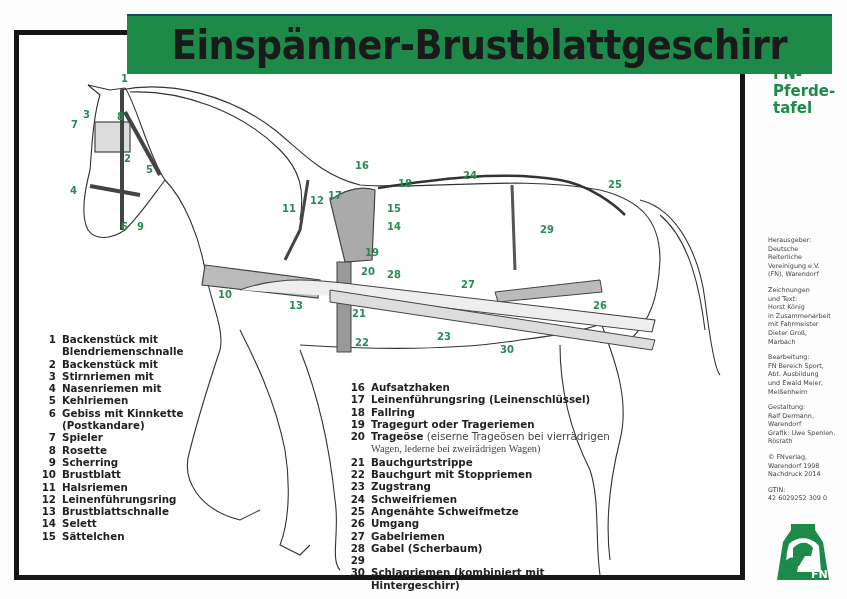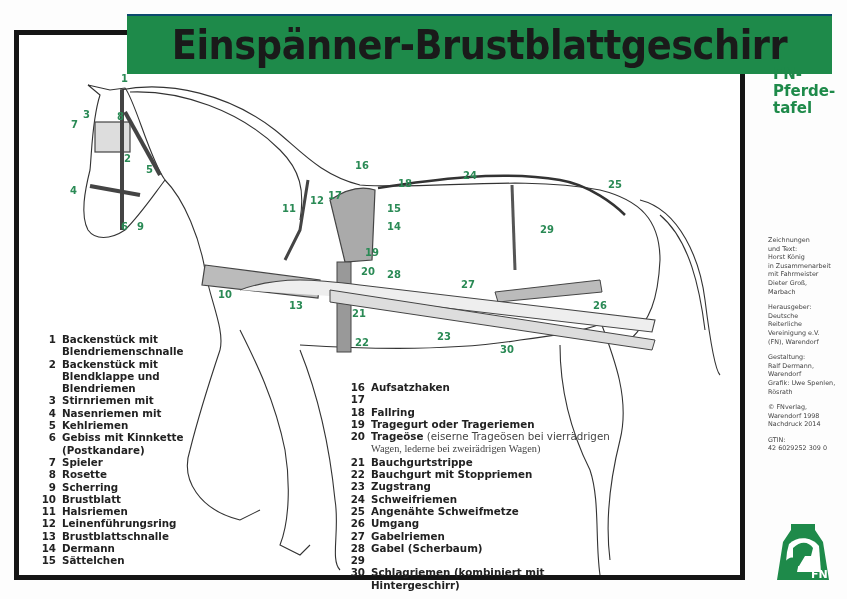--- a/index.html
+++ b/index.html
@@ -33,22 +33,23 @@
   <h1>Einspänner-Brustblattgeschirr</h1>
 </div>
 
 <div class="side">
   <div class="brand">FN-</div>
   <div class="brand">Pferde-</div>
   <div class="brand">tafel</div>
 </div>
 
 <div class="credits" id="credits">
+    <p><span>Herausgeber:</span><br><span>Deutsche</span><br><span>Reiterliche</span><br><span>Vereinigung e.V.</span><br><span>(FN), Warendorf</span></p>
     <p><span>Zeichnungen</span><br><span>und Text:</span><br><span>Horst König</span><br><span>in Zusammenarbeit</span><br><span>mit Fahrmeister</span><br><span>Dieter Groß,</span><br><span>Marbach</span></p>
-    <p><span>Herausgeber:</span><br><span>Deutsche</span><br><span>Reiterliche</span><br><span>Vereinigung e.V.</span><br><span>(FN), Warendorf</span></p>
+    <p><span>Bearbeitung:</span><br><span>FN Bereich Sport,</span><br><span>Abt. Ausbildung</span><br><span>und Ewald Meier,</span><br><span>Meißenheim</span></p>
     <p><span>Gestaltung:</span><br><span>Ralf Dermann,</span><br><span>Warendorf</span><br><span>Grafik: Uwe Spenlen,</span><br><span>Rösrath</span></p>
     <p><span>© FNverlag,</span><br><span>Warendorf 1998</span><br><span>Nachdruck 2014</span></p>
     <p><span>GTIN:</span><br><span>42 6029252 309 0</span></p>
   </div>
 
 <svg class="drawing" viewBox="19 35 721 540" xmlns="http://www.w3.org/2000/svg">
   <g fill="none" stroke="#333" stroke-width="1.1">
 
     <path d="M120 90 C170 80 230 95 275 130 C300 150 320 175 360 185 C430 190 520 175 600 190 C640 200 660 220 660 260 C658 300 650 320 630 340"></path>
     <path d="M130 92 C180 90 240 110 280 150 C300 170 305 190 300 220"></path>
@@ -130,21 +131,20 @@
 <div class="legend" id="legend-left" style="left:36px; top:333px; width:200px;">
     <div class="row">
       <span class="num">1</span>
       <span class="txt">Backenstück mit</span>
     </div>
     <div class="cont">Blendriemenschnalle</div>
     <div class="row">
       <span class="num">2</span>
       <span class="txt">Backenstück mit</span>
     </div>
-    <div class="cont">Blendklappe und Blendriemen</div>
     <div class="row">
       <span class="num">3</span>
       <span class="txt">Stirnriemen mit</span>
     </div>
     <div class="row">
       <span class="num">4</span>
       <span class="txt">Nasenriemen mit</span>
     </div>
     <div class="row">
       <span class="num">5</span>
@@ -178,34 +178,35 @@
     <div class="row">
       <span class="num">12</span>
       <span class="txt">Leinenführungsring</span>
     </div>
     <div class="row">
       <span class="num">13</span>
       <span class="txt">Brustblattschnalle</span>
     </div>
     <div class="row">
       <span class="num">14</span>
-      <span class="txt">Dermann</span>
+      <span class="txt">Selett</span>
     </div>
     <div class="row">
       <span class="num">15</span>
       <span class="txt">Sättelchen</span>
     </div>
   </div>
 <div class="legend" id="legend-right" style="left:345px; top:381px; width:270px;">
     <div class="row">
       <span class="num">16</span>
       <span class="txt">Aufsatzhaken</span>
     </div>
     <div class="row">
       <span class="num">17</span>
+      <span class="txt">Leinenführungsring (Leinenschlüssel)</span>
     </div>
     <div class="row">
       <span class="num">18</span>
       <span class="txt">Fallring</span>
     </div>
     <div class="row">
       <span class="num">19</span>
       <span class="txt">Tragegurt oder Trageriemen</span>
     </div>
     <div class="row">

